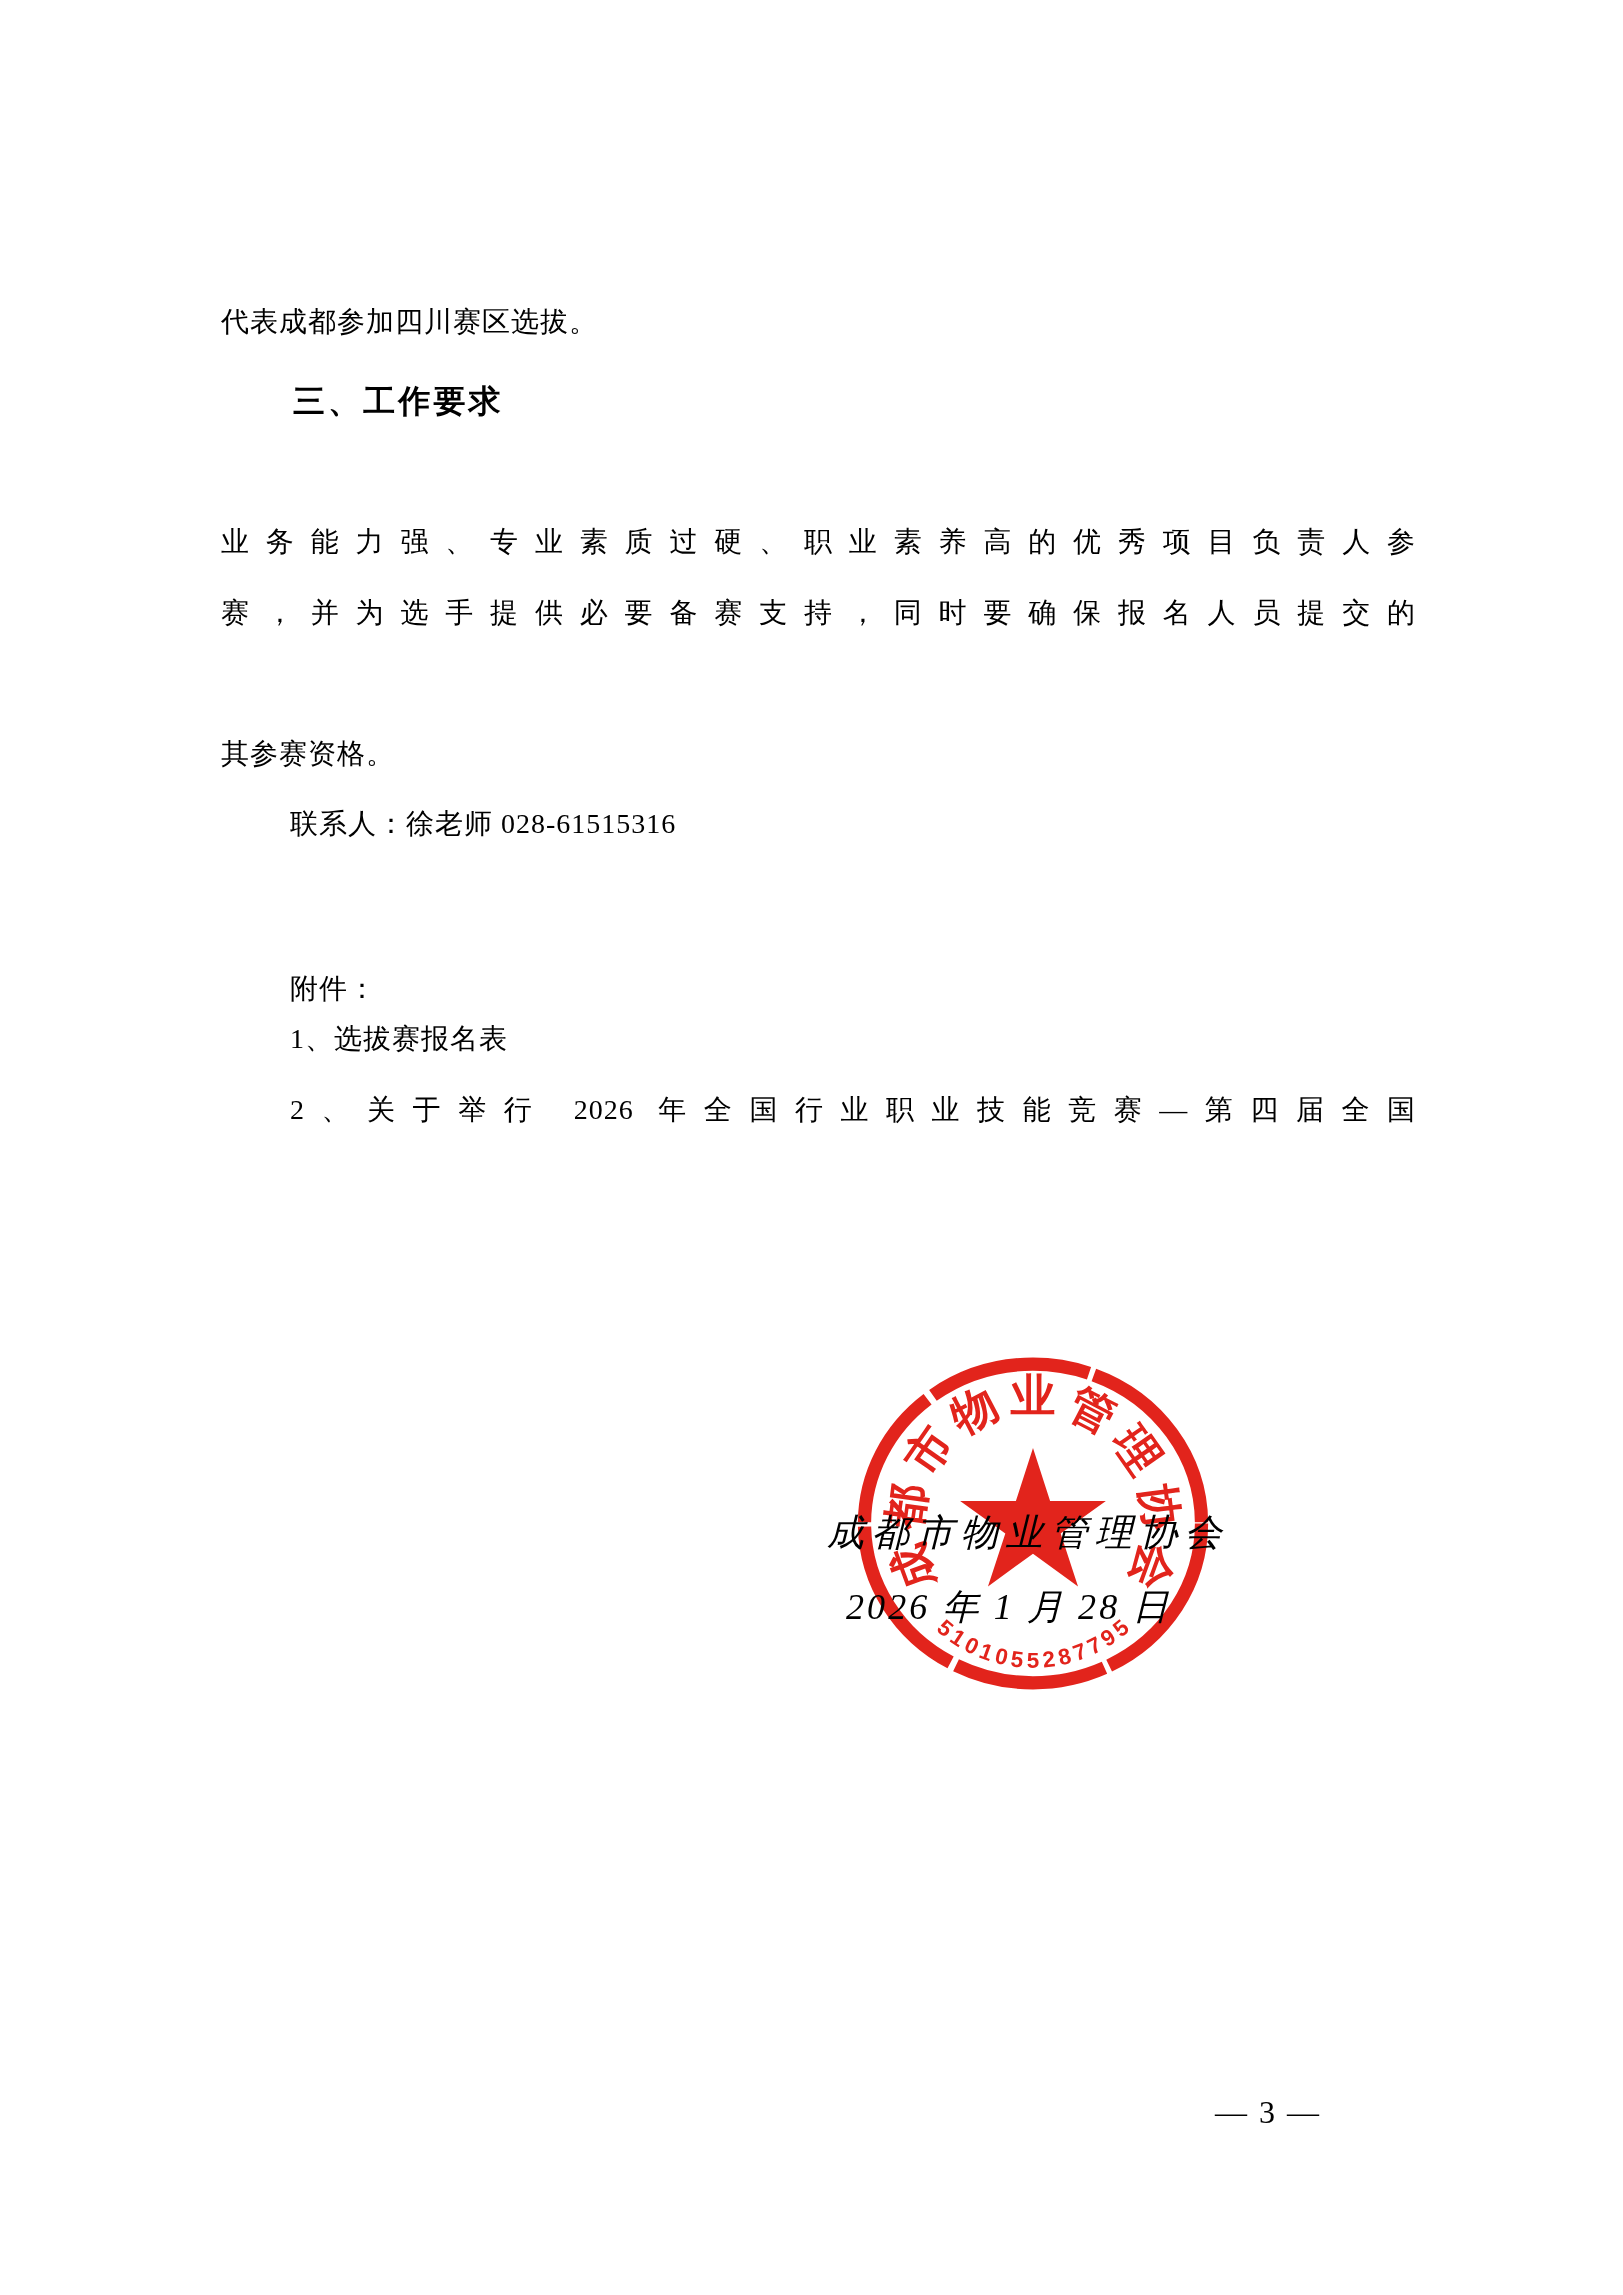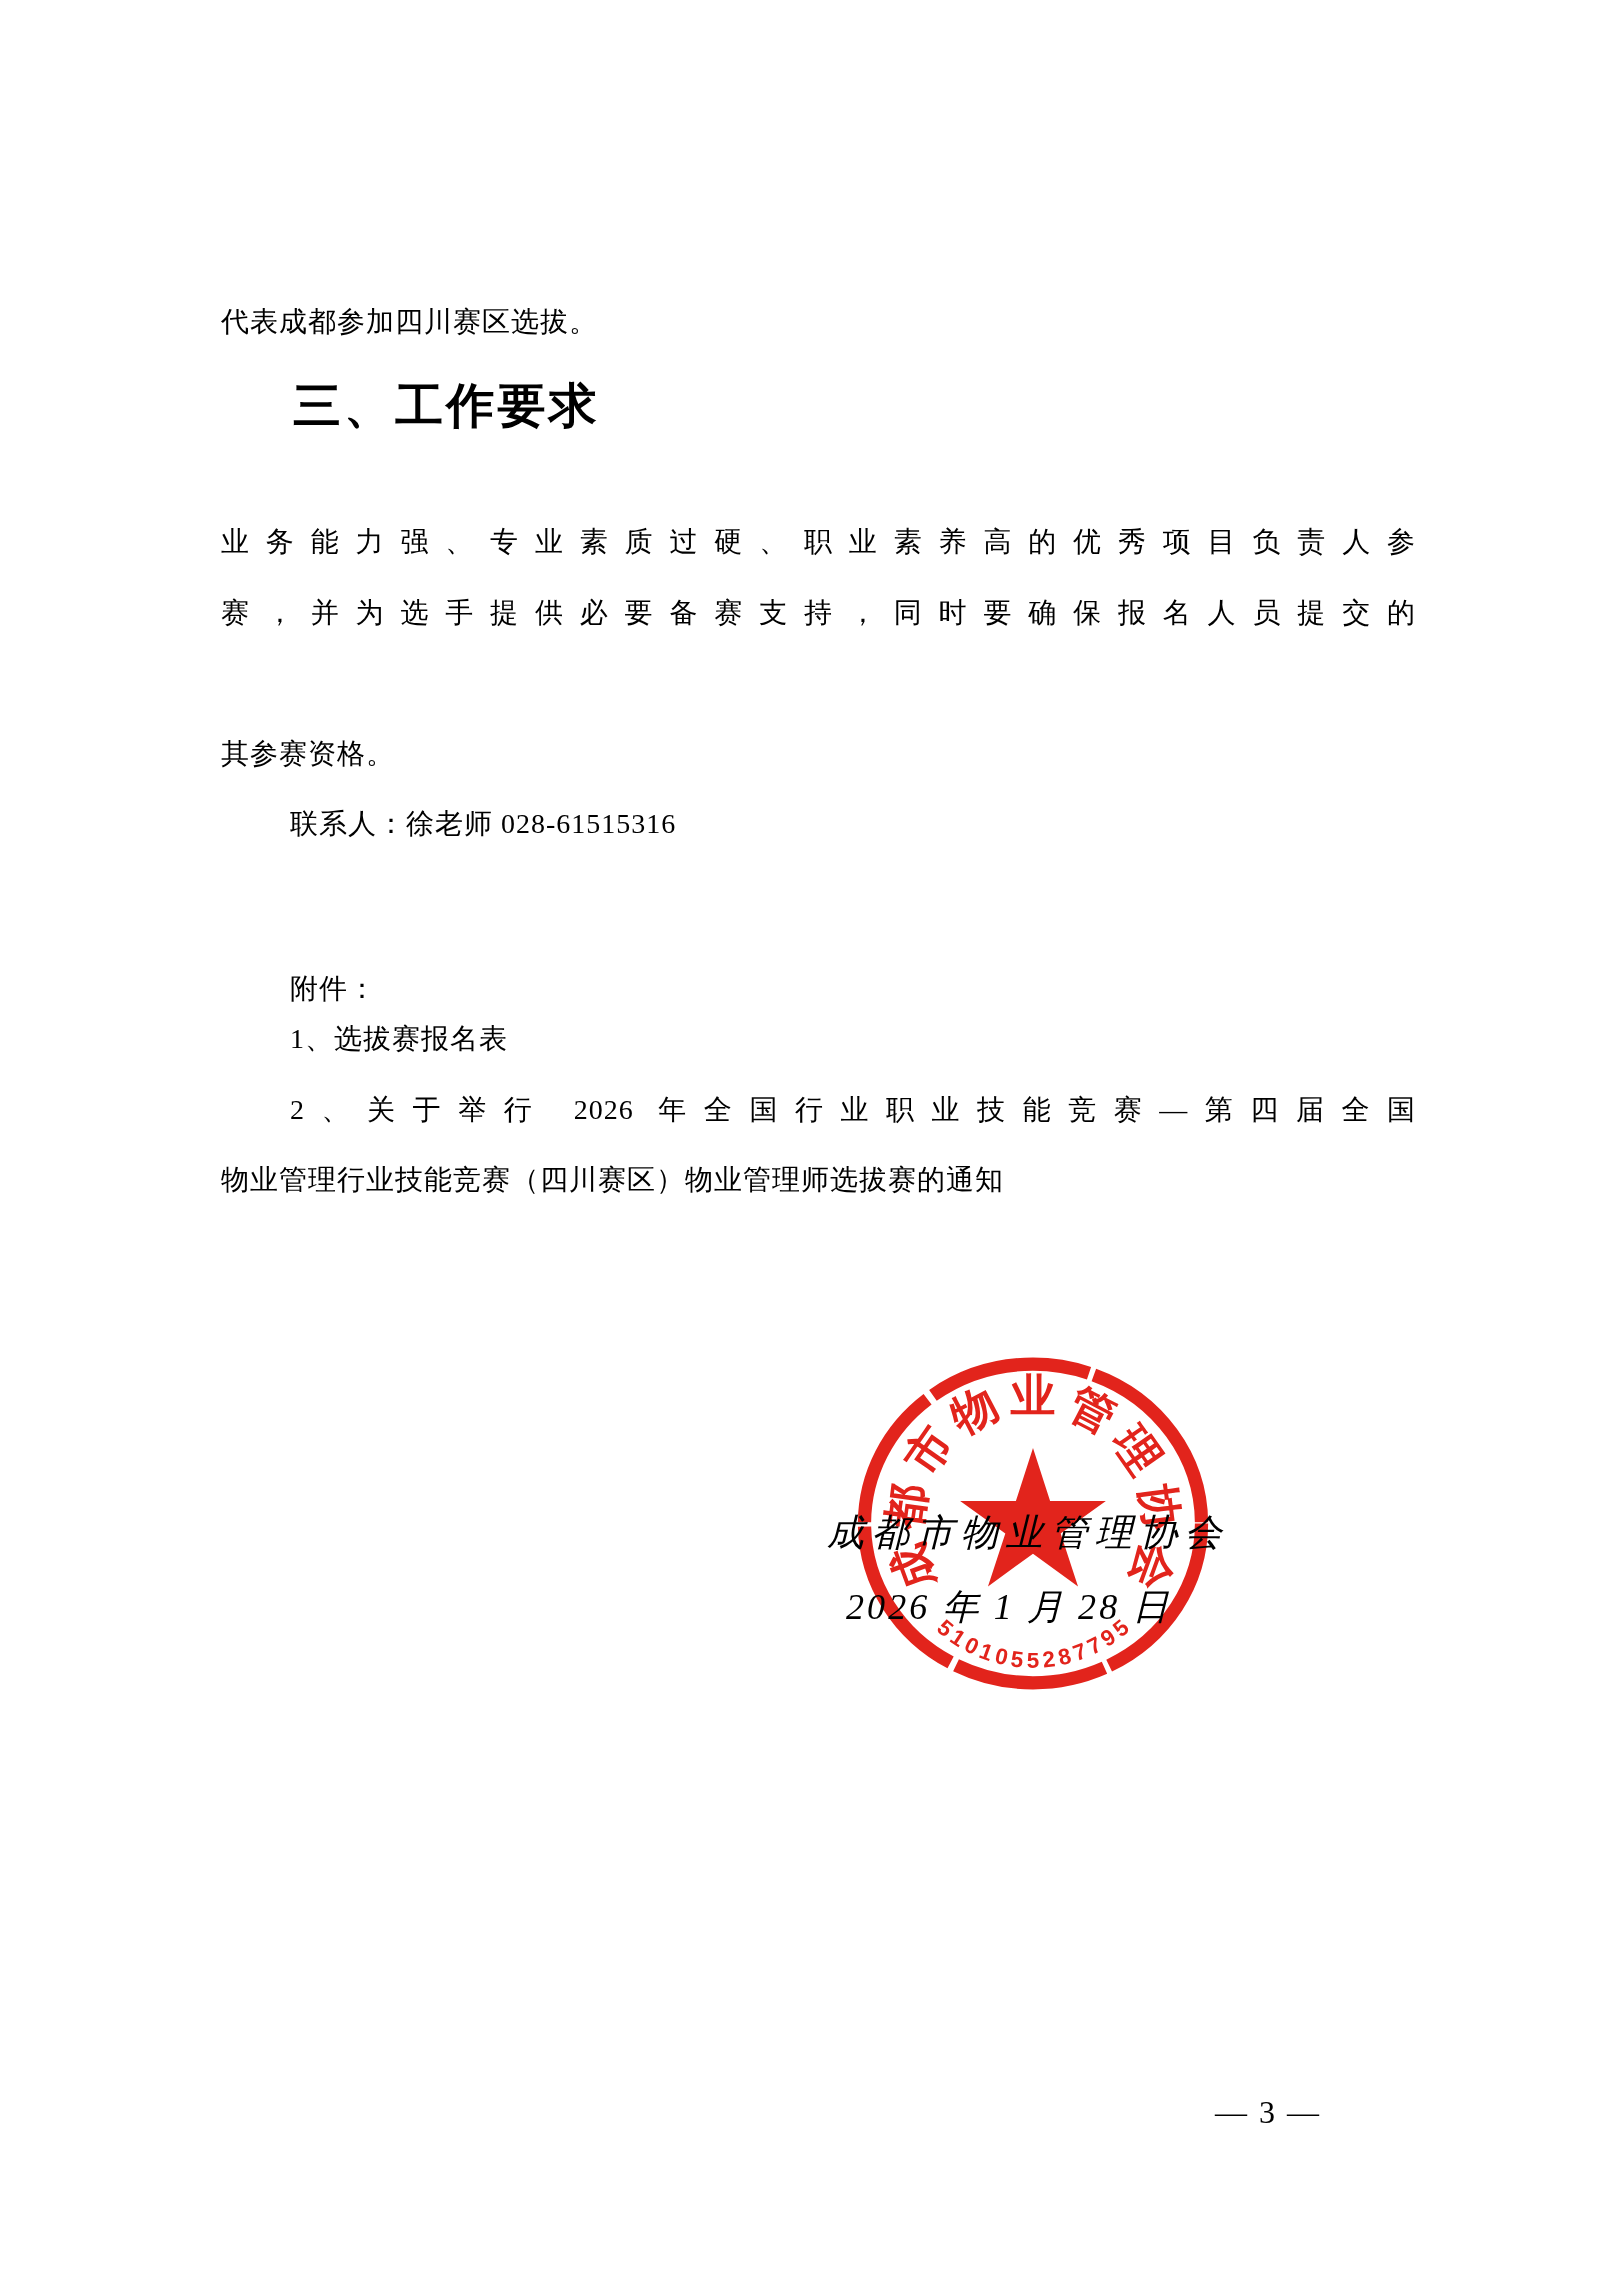--- a/index.html
+++ b/index.html
@@ -23,23 +23,23 @@
   .just{
     white-space:normal;
     text-align:justify;
     text-align-last:justify;
   }
   .indent{
     padding-left:69px;
     width:1126px;
   }
   .heading{
-    font-family:Liberation Mono, monospace;
+    font-family:Liberation Sans, sans-serif;
     font-weight:700;
-    font-size:48px;
+    font-size:32px;
     letter-spacing:3.1px;
   }
   .sig{
     position:absolute;
     font-size:37px;
     letter-spacing:7.7px;
     white-space:pre;
     font-style:italic;
   }
   .sig-date{
@@ -107,21 +107,20 @@
 
   <div class="tline just" style="top:527px">业务能力强、专业素质过硬、职业素养高的优秀项目负责人参</div>
   <div class="tline just" style="top:598px">赛，并为选手提供必要备赛支持，同时要确保报名人员提交的</div>
   <div class="tline" style="top:739px">其参赛资格。</div>
 
   <div class="tline" style="top:809px;padding-left:69px">联系人：徐老师 028-61515316</div>
 
   <div class="tline" style="top:974px;padding-left:69px">附件：</div>
   <div class="tline" style="top:1024px;padding-left:69px">1、选拔赛报名表</div>
   <div class="tline just indent" style="top:1095px">2、关于举行 2026 年全国行业职业技能竞赛—第四届全国</div>
-  <div class="tline" style="top:1165px">物业管理行业技能竞赛（四川赛区）物业管理师选拔赛的通知</div>
 
   <div class="sig" style="top:1508px;left:827px">成都市物业管理协会</div>
   <div class="sig sig-date" style="top:1583px;left:846px">2026 年 1 月 28 日</div>
 
   <div class="pagenum">— 3 —</div>
 
 </div>
 
 
 </body></html>

